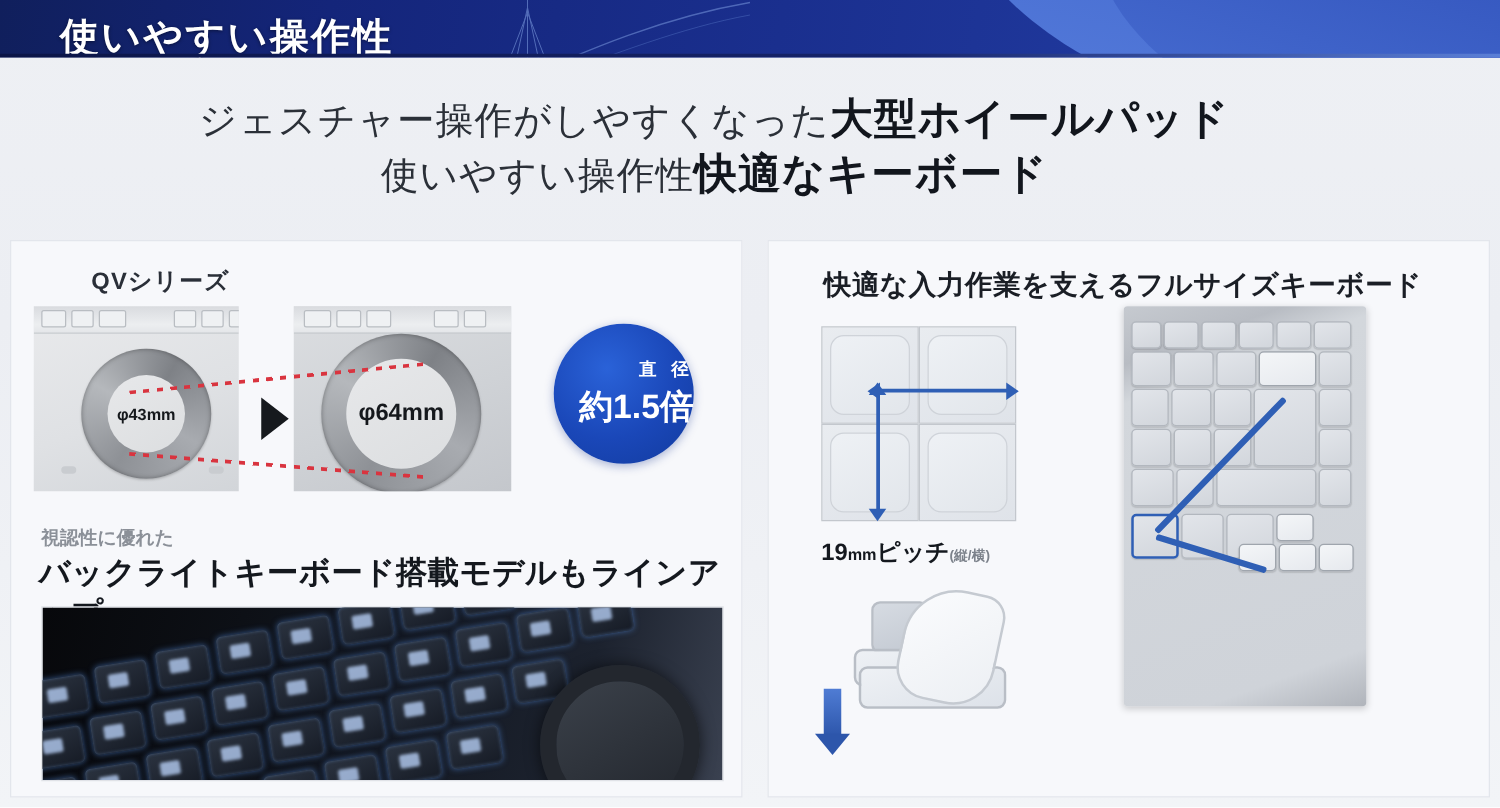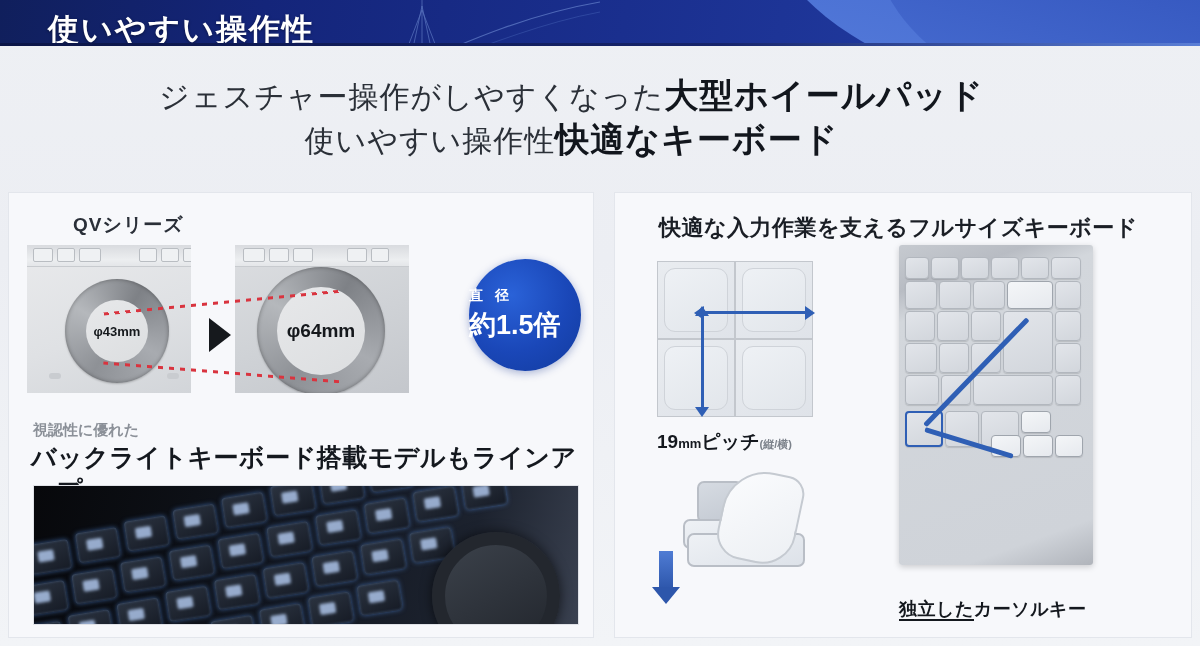--- a/index.html
+++ b/index.html
@@ -75,23 +75,23 @@
 
   .dots-line { position:absolute; height:3px;
     background-image: repeating-linear-gradient(90deg,#d9343f 0 5px, transparent 5px 11px); }
   .dots-top { left:94px; top:108px; width:240px; transform: rotate(-5.5deg); }
   .dots-bot { left:94px; top:178px; width:240px; transform: rotate(4.5deg); }
   .tri-arrow { position:absolute; left:200px; top:125px;
     width:0; height:0; border-left:22px solid #16191d;
     border-top:17px solid transparent; border-bottom:17px solid transparent; }
 
   
-  .badge { position:absolute; left:460px; top:66px; width:112px; height:112px;
+  .badge { position:absolute; left:434px; top:66px; width:112px; height:112px;
     border-radius:50%; background: radial-gradient(circle at 38% 32%, #2a62d8 0%, #1a47b8 55%, #123b9e 100%);
-    color:#fff; display:flex; flex-direction:column; align-items:flex-start; justify-content:center;
+    color:#fff; display:flex; flex-direction:column; align-items:flex-end; justify-content:center;
     box-shadow: 0 2px 8px rgba(20,50,140,.35); }
   .badge .b1 { font-size:14px; letter-spacing:4px; font-weight:600; margin-bottom:2px; }
   .badge .b2 { font-size:27px; font-weight:800; letter-spacing:0px; }
 
   
   .bl-small { position:absolute; left:24px; top:228px; font-size:15px; color:#8b9098; font-weight:600; }
   .bl-big   { position:absolute; left:22px; top:248px; font-size:25px; font-weight:800; color:#14181e; letter-spacing:.5px; }
   .bl-photo { position:absolute; left:24px; top:292px; width:546px; height:140px;
     border:1px solid #e0e2e7; overflow:hidden;
     background: linear-gradient(105deg,#07080b 0%, #0d1016 28%, #141923 55%, #1c222e 78%, #3a4150 100%); }
@@ -356,18 +356,15 @@
       <div class="kb-key" style="left:82px; top:166px; width:38px; height:36px;"></div>
       <div class="kb-key kb-hl" style="left:122px;top:166px; width:30px; height:22px;"></div>
       <div class="kb-key kb-hl" style="left:92px; top:190px; width:30px; height:22px;"></div>
       <div class="kb-key kb-hl" style="left:124px;top:190px; width:30px; height:22px;"></div>
       <div class="kb-key kb-hl" style="left:156px;top:190px; width:28px; height:22px;"></div>
 
       <div class="kb-line" style="left:26px; top:178px; width:148px; transform: rotate(-46deg);"></div>
       <div class="kb-line" style="left:26px; top:182px; width:92px; transform: rotate(17deg);"></div>
     </div>
 
-    <div class="foot2">
-      <span class="ul">独立した</span><span>カーソルキー</span>
-    </div>
   </div>
 
 </div>
 
 </body></html>

